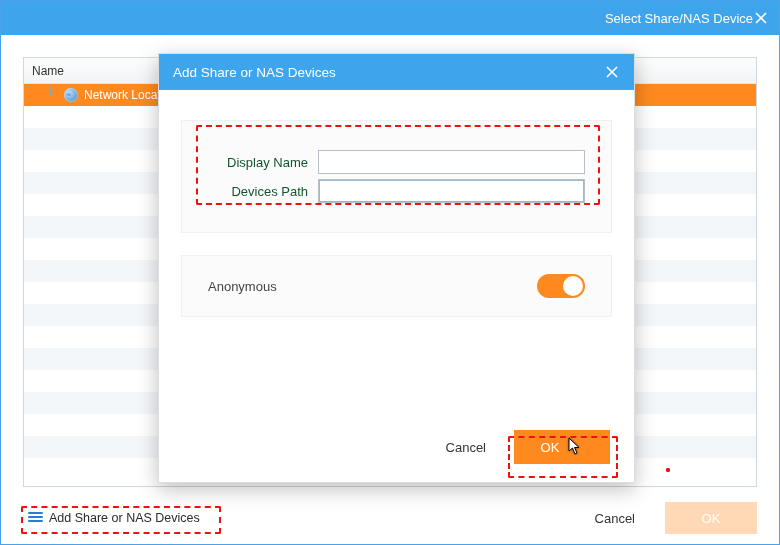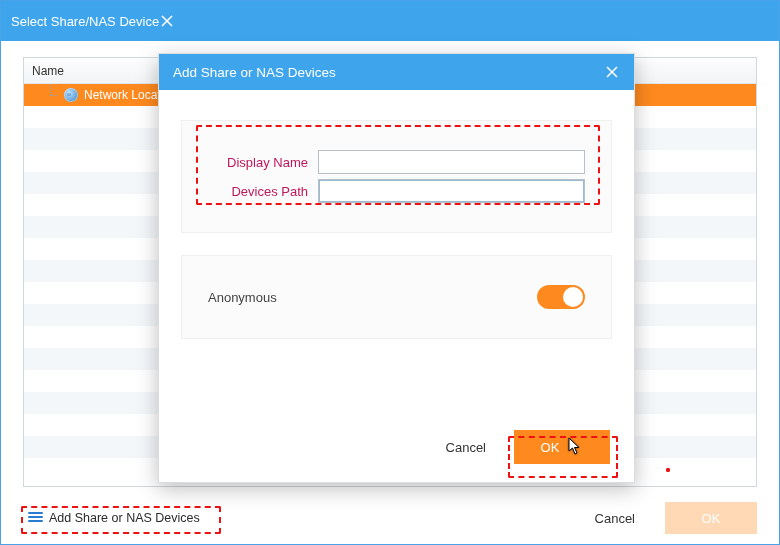--- a/index.html
+++ b/index.html
@@ -1,19 +1,19 @@
 <!DOCTYPE html>
 <html><head>
 <meta charset="utf-8">
 <style>
   * { box-sizing: border-box; margin: 0; padding: 0; font-family: -apple-system, BlinkMacSystemFont, "Segoe UI", Arial, sans-serif; }
   body { width: 780px; height: 545px; background: #fff; position: relative; overflow: hidden; }
 
   .outer-window { position: absolute; top: 0; left: 0; width: 780px; height: 545px; border: 1px solid #4aa3e8; }
-  .outer-titlebar { height: 40px; background: #3ea4ec; color: #fff; display: flex; align-items: center; padding: 0 10px; font-size: 13px; justify-content: flex-start; }
+  .outer-titlebar { height: 34px; background: #3ea4ec; color: #fff; display: flex; align-items: center; padding: 0 10px; font-size: 13px; justify-content: flex-end; }
   .outer-close { width: 16px; height: 16px; cursor: pointer; display:flex; align-items:center; justify-content:center; }
   .outer-body { position: absolute; top: 34px; left: 0; right: 0; bottom: 0; padding: 22px 22px 0 22px; }
   .tree-panel { border: 1px solid #cfd8dc; background: #fff; height: 430px; }
   .tree-header { height: 26px; border-bottom: 1px solid #e0e6ea; background: linear-gradient(#fdfdfd,#f2f4f6); padding: 0 8px; font-size: 12px; color: #333; display:flex; align-items:center; }
   .tree-rows { }
   .tree-row { height: 22px; display:flex; align-items:center; }
   .tree-row.alt { background: #f4f7fa; }
   .tree-row.sel { background: #fe8a1f; }
   .tree-item-inner { display:flex; align-items:center; padding-left: 20px; font-size: 12px; color:#fff; gap:6px; }
   .tree-connector { width: 14px; height: 22px; position: relative; }
@@ -33,25 +33,25 @@
   .highlight-box { position: absolute; border: 2px dashed #e11; pointer-events: none; border-radius:2px; }
   .hl-addshare { left: 20px; bottom: 10px; width: 200px; height: 28px; }
 
   
   .modal { position: absolute; left: 158px; top: 53px; width: 477px; height: 430px; background:#fff; box-shadow: 0 6px 20px rgba(0,0,0,.25); border: 1px solid #ddd; }
   .modal-titlebar { height: 36px; background: #3ea4ec; color:#fff; display:flex; align-items:center; justify-content: space-between; padding: 0 14px; font-size: 13.5px; }
   .modal-close { cursor:pointer; display:flex; align-items:center; justify-content:center; width:16px; height:16px;}
   .modal-body { padding: 30px 22px 0 22px; }
   .form-block { background:#fbfbfb; border:1px solid #f0f0f0; padding: 24px 26px 24px 26px; position:relative; }
   .form-row { display:flex; align-items:center; margin: 5px 0; }
-  .form-label { width: 110px; text-align: right; padding-right: 10px; font-size: 13px; color:#be185d; }
+  .form-label { width: 110px; text-align: right; padding-right: 10px; font-size: 13px; color:#14532d; }
   .form-input { flex:1; height: 24px; border:1px solid #b7c0c7; background:#fff; font-size:12px; padding:0 4px; }
   .form-input.focused { box-shadow: 0 0 0 1px #9bbbd4 inset; }
 
-  .anon-block { background:#fbfbfb; border:1px solid #f0f0f0; padding: 29px 26px; margin-top: 22px; display:flex; align-items:center; justify-content:space-between; }
+  .anon-block { background:#fbfbfb; border:1px solid #f0f0f0; padding: 18px 26px; margin-top: 22px; display:flex; align-items:center; justify-content:space-between; }
   .anon-label { font-size: 13px; color:#444; }
   .toggle { width: 48px; height: 24px; border-radius: 12px; background:#fe8a1f; position:relative; cursor:pointer; }
   .toggle-knob { position:absolute; right:2px; top:2px; width:20px; height:20px; border-radius:50%; background:#fff; }
 
   .modal-footer { position:absolute; bottom: 18px; right: 24px; display:flex; align-items:center; gap: 28px; }
   .modal-cancel { font-size: 13px; color:#333; cursor:pointer; }
   .modal-ok { width: 96px; height: 34px; background:#fe8a1f; color:#fff; border:none; font-size:13px; cursor:pointer; position:relative; display:flex; align-items:center; justify-content:center; gap:8px;} 
 
   .cursor { width:16px; height:20px; }
   .cursor svg { filter: drop-shadow(0 0 1px rgba(0,0,0,.5)); }

